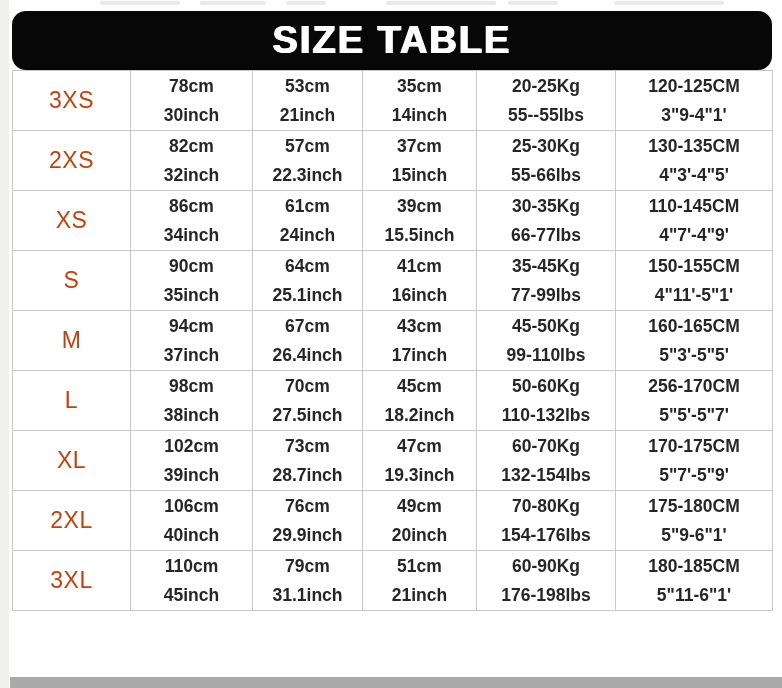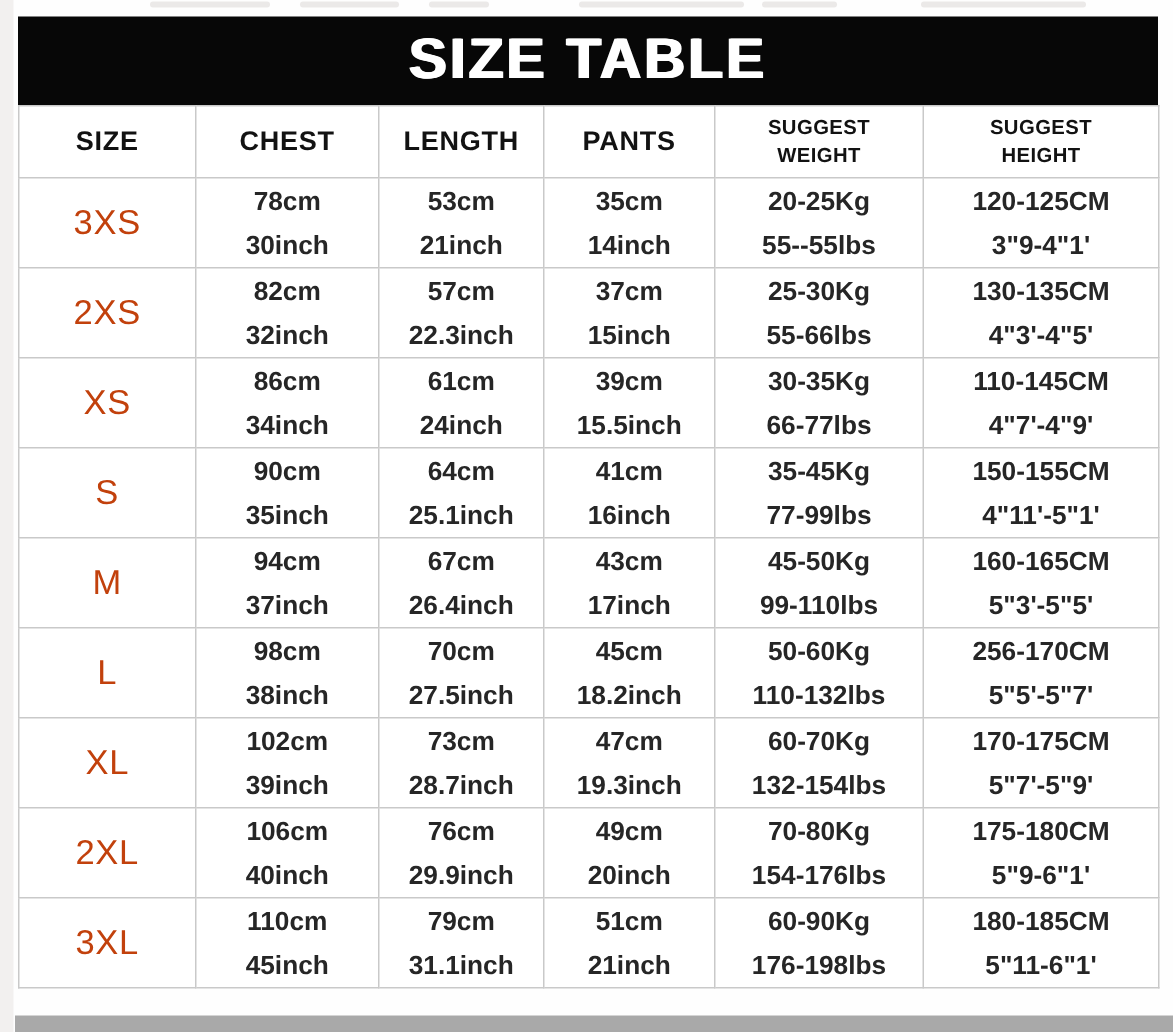--- a/index.html
+++ b/index.html
@@ -6,21 +6,21 @@
   body{
     width:782px;height:688px;position:relative;overflow:hidden;
     background:#fefefe;
     font-family:"Liberation Sans",sans-serif;
   }
   .edge-strip{position:absolute;left:0;top:0;width:9px;height:688px;background:#f2f0ef;}
   .smudge{position:absolute;top:1px;height:4px;background:#ebe9e8;border-radius:2px;}
 
   .title-bar{
     position:absolute;left:12px;top:11px;width:760px;height:59px;
-    background:#070707;display:flex;align-items:center;justify-content:center;
+    background:#070707;display:flex;align-items:center;justify-content:center;border-radius:14px;
   }
   .title-text{
     color:#ffffff;font-size:38px;font-weight:bold;letter-spacing:2px;
     text-shadow:0.8px 0 currentColor,-0.8px 0 currentColor;
   }
 
   table.size-table{
     position:absolute;left:12px;top:70px;width:760px;
     border-collapse:collapse;table-layout:fixed;background:#ffffff;
   }
@@ -54,34 +54,20 @@
 <table class="size-table">
   <colgroup>
     <col style="width:118px">
       <col style="width:122px">
       <col style="width:110px">
     <col style="width:114px">
       <col style="width:139px">
       <col style="width:157px">
   </colgroup>
   <tbody>
-  <tr class="hdr">
-    <th class="h1">SIZE</th>
-    <th class="h1">CHEST</th>
-    <th class="h1">LENGTH</th>
-    <th class="h1">PANTS</th>
-    <th class="h2">
-      <span>SUGGEST</span><br>
-      <span>WEIGHT</span>
-    </th>
-    <th class="h2">
-      <span>SUGGEST</span><br>
-      <span>HEIGHT</span>
-    </th>
-  </tr>
 
   <tr class="row">
     <td class="size-cell">3XS</td>
     <td>
           <div class="v">78cm</div>
           <div class="v">30inch</div>
         </td>
     <td>
           <div class="v">53cm</div>
           <div class="v">21inch</div>

